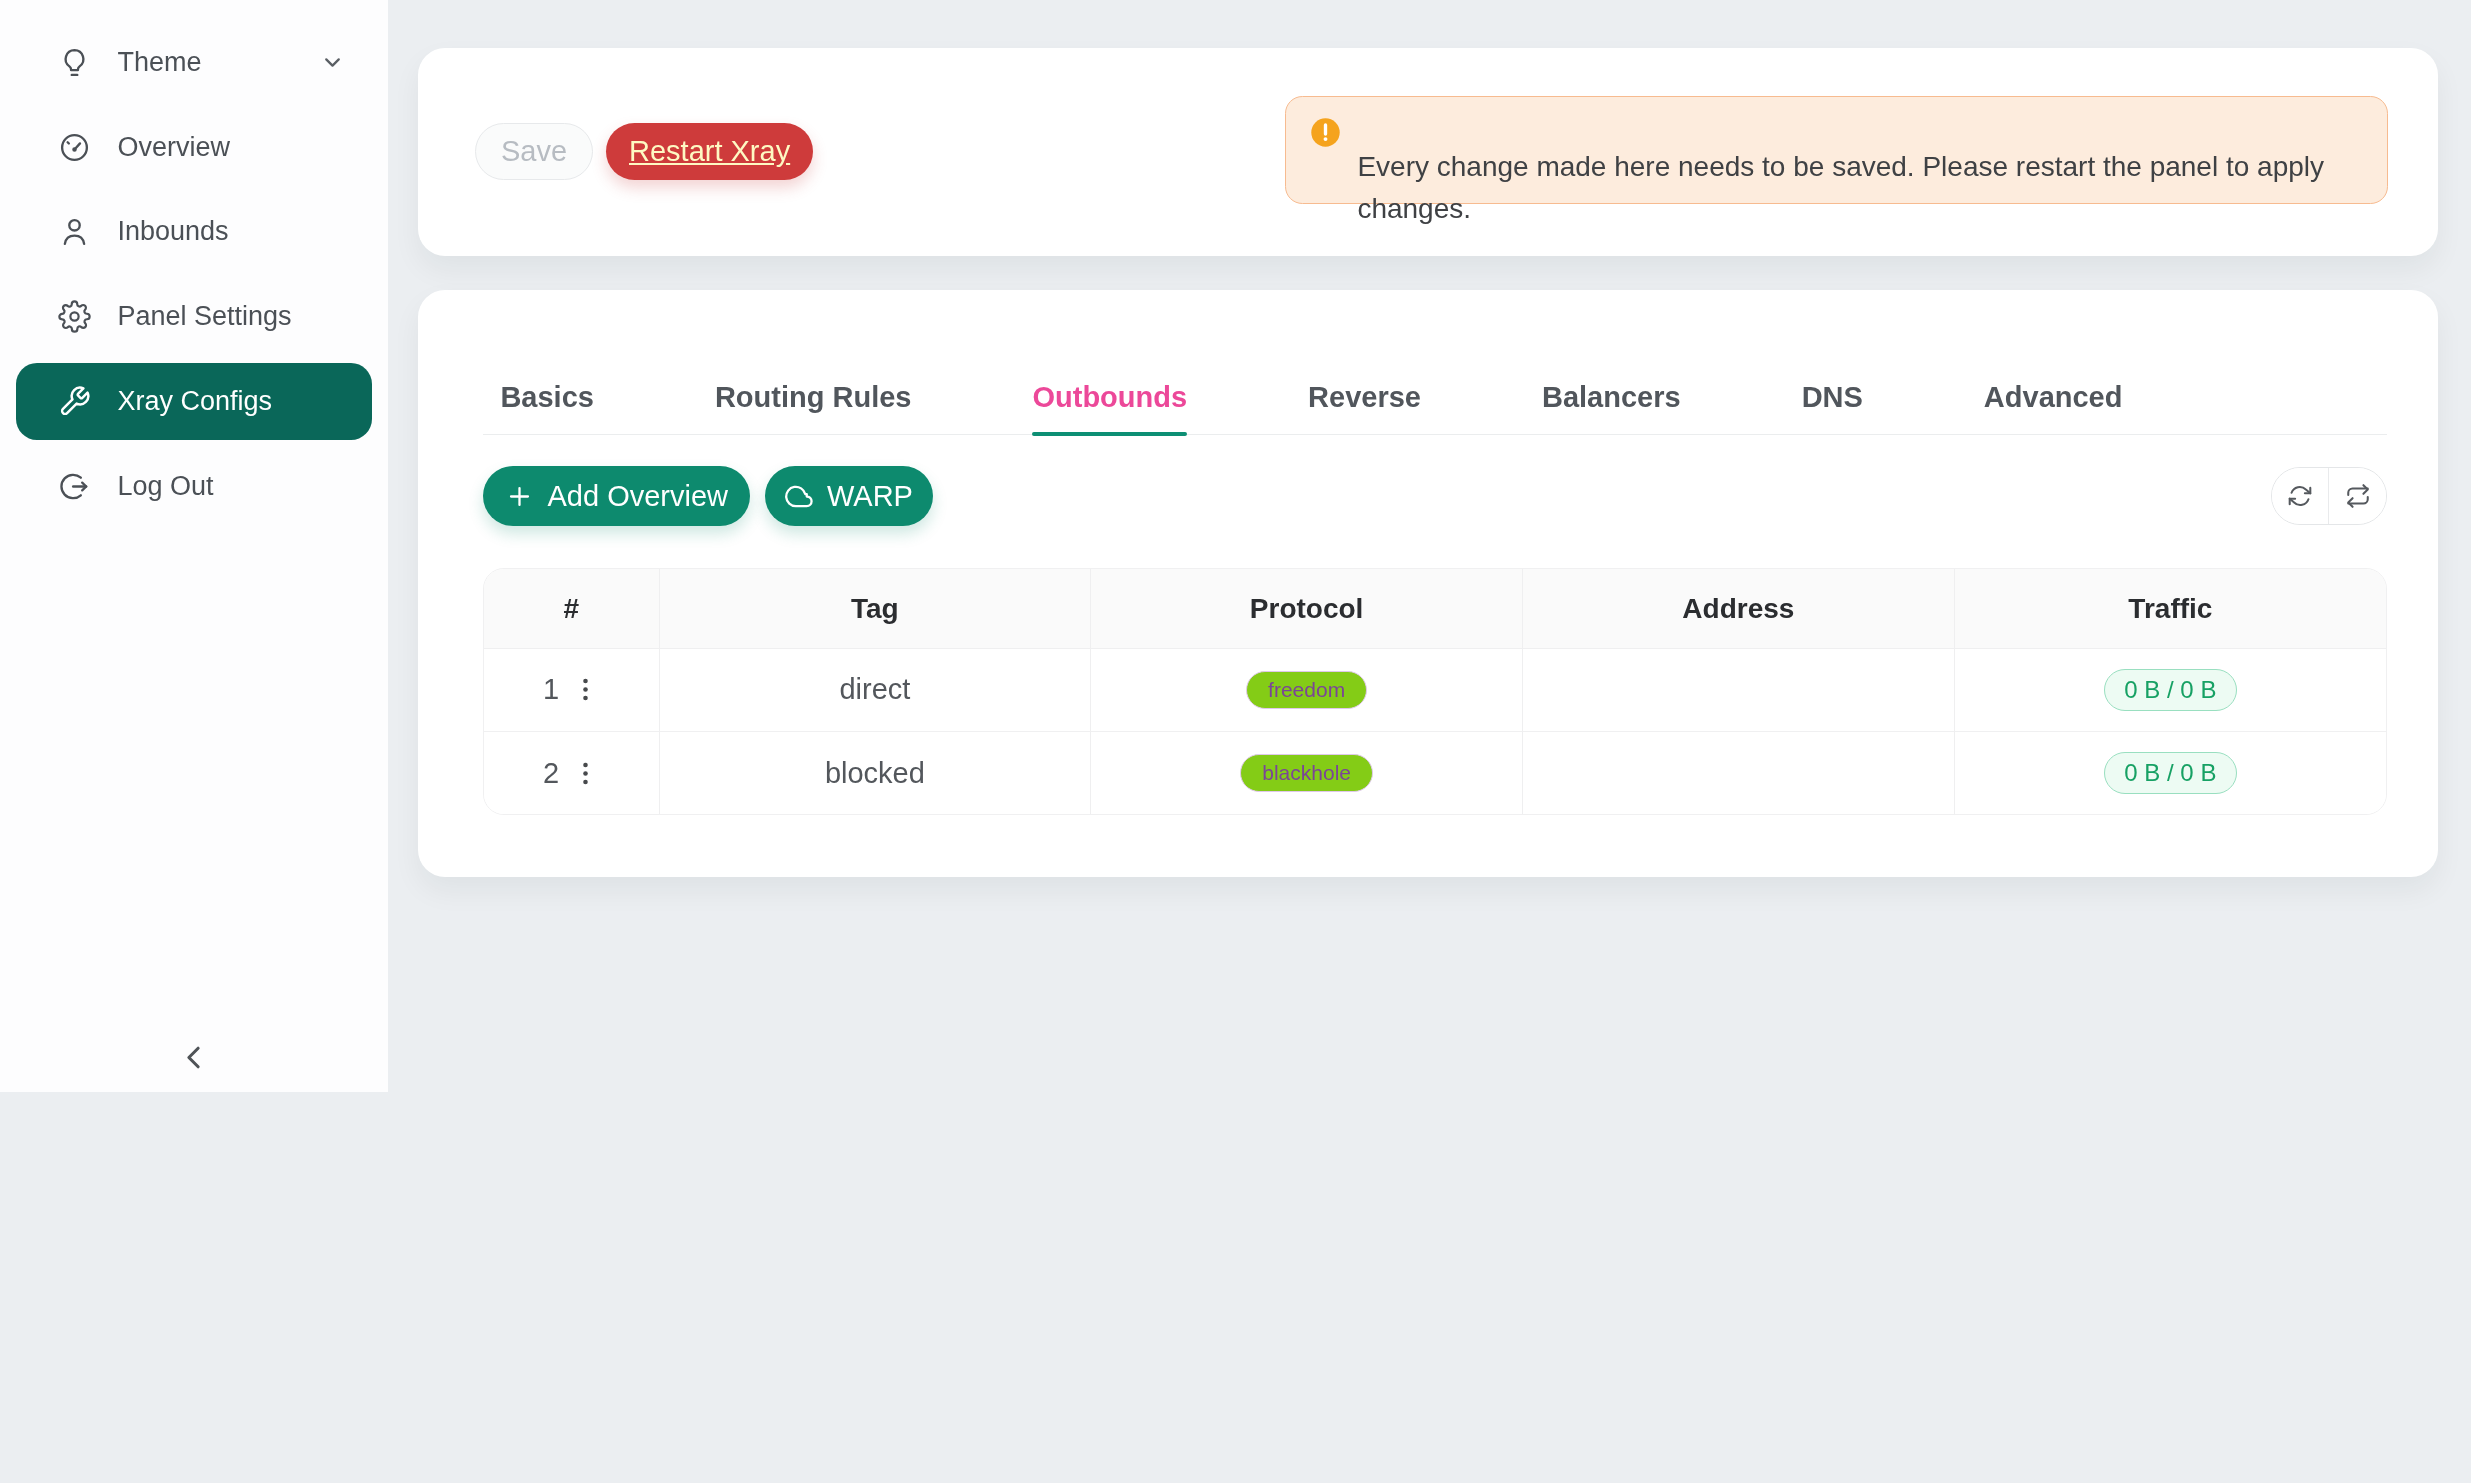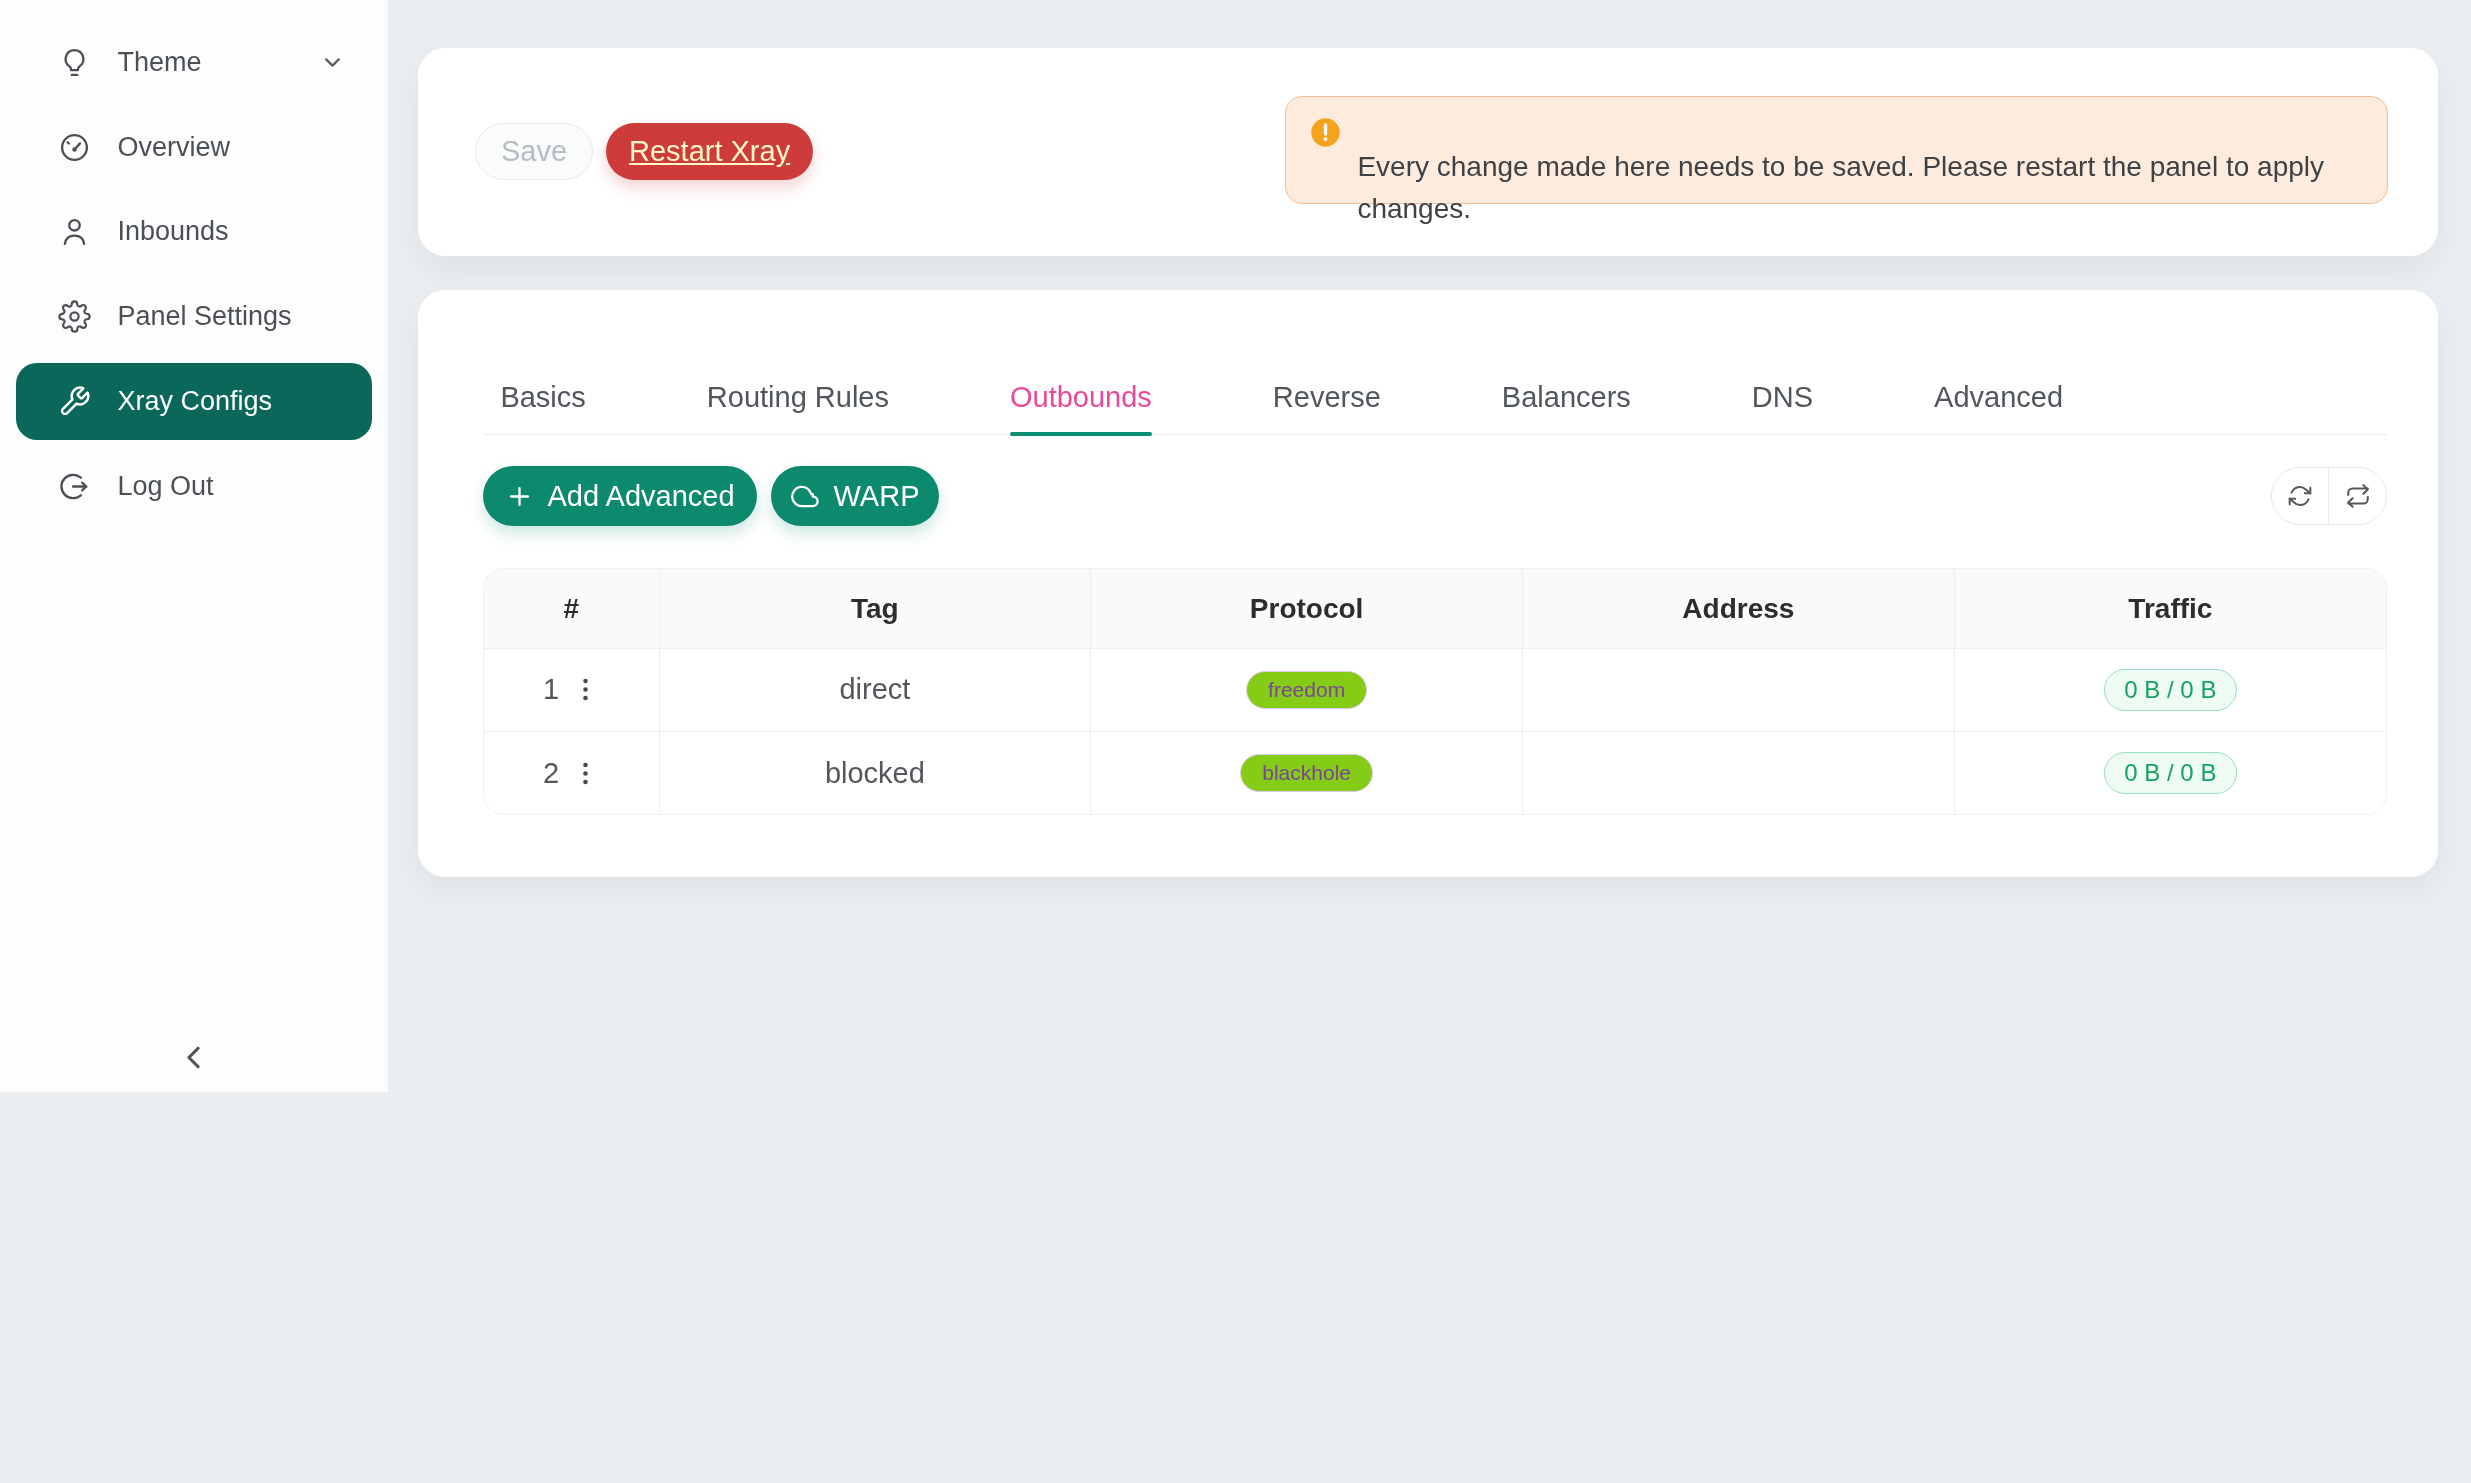--- a/index.html
+++ b/index.html
@@ -61,20 +61,21 @@
   .alert-icon { width:31px; height:31px; flex:none; margin-top:6.8px; }
   .alert-text { font-size:28px; line-height:42px; color:#3f4144;margin-top:35px; }
   .alert-text span { display:block; }
 
   .main-card { height:587px; padding:0 51px 0 65px; }
 
   
   .tabs {
     display:flex; gap:121px; padding:90px 0 0 17.4px;
     border-bottom:1.9px solid #ebedee;
+    font-weight:bold;
   }
   .tab {
     font-size:29px; line-height:35px; color:#51565c;
     padding-bottom:19.3px; position:relative; cursor:pointer; white-space:nowrap;
   }
   .tab.active { color:#ec4899; }
   .tab.active::after {
     content:""; position:absolute; left:0; right:0; bottom:-1.9px;
     height:3.9px; background:#0d8f74; border-radius:1.9px;
   }
@@ -219,21 +220,21 @@
         <div class="tab">Balancers</div>
         <div class="tab">DNS</div>
         <div class="tab">Advanced</div>
       </nav>
 
       <div class="actions">
         <button class="btn-green btn-add">
           <svg viewBox="0 0 24 24" fill="none" stroke="currentColor" stroke-width="1.9" stroke-linecap="round">
               <path d="M12 5v14M5 12h14"></path>
             </svg>
-          <span>Add Advanced</span>
+          <span>Add Overview</span>
         </button>
         <button class="btn-green btn-warp">
           <svg viewBox="0 0 24 24" fill="none" stroke="currentColor" stroke-width="1.9" stroke-linecap="round" stroke-linejoin="round">
               <path d="M18 10h-1.26A8 8 0 1 0 9 20h9a4 4 0 0 0 0-8z"></path>
             </svg>
           <span>WARP</span>
         </button>
 
         <div class="icon-group">
           <button class="icon-btn">

